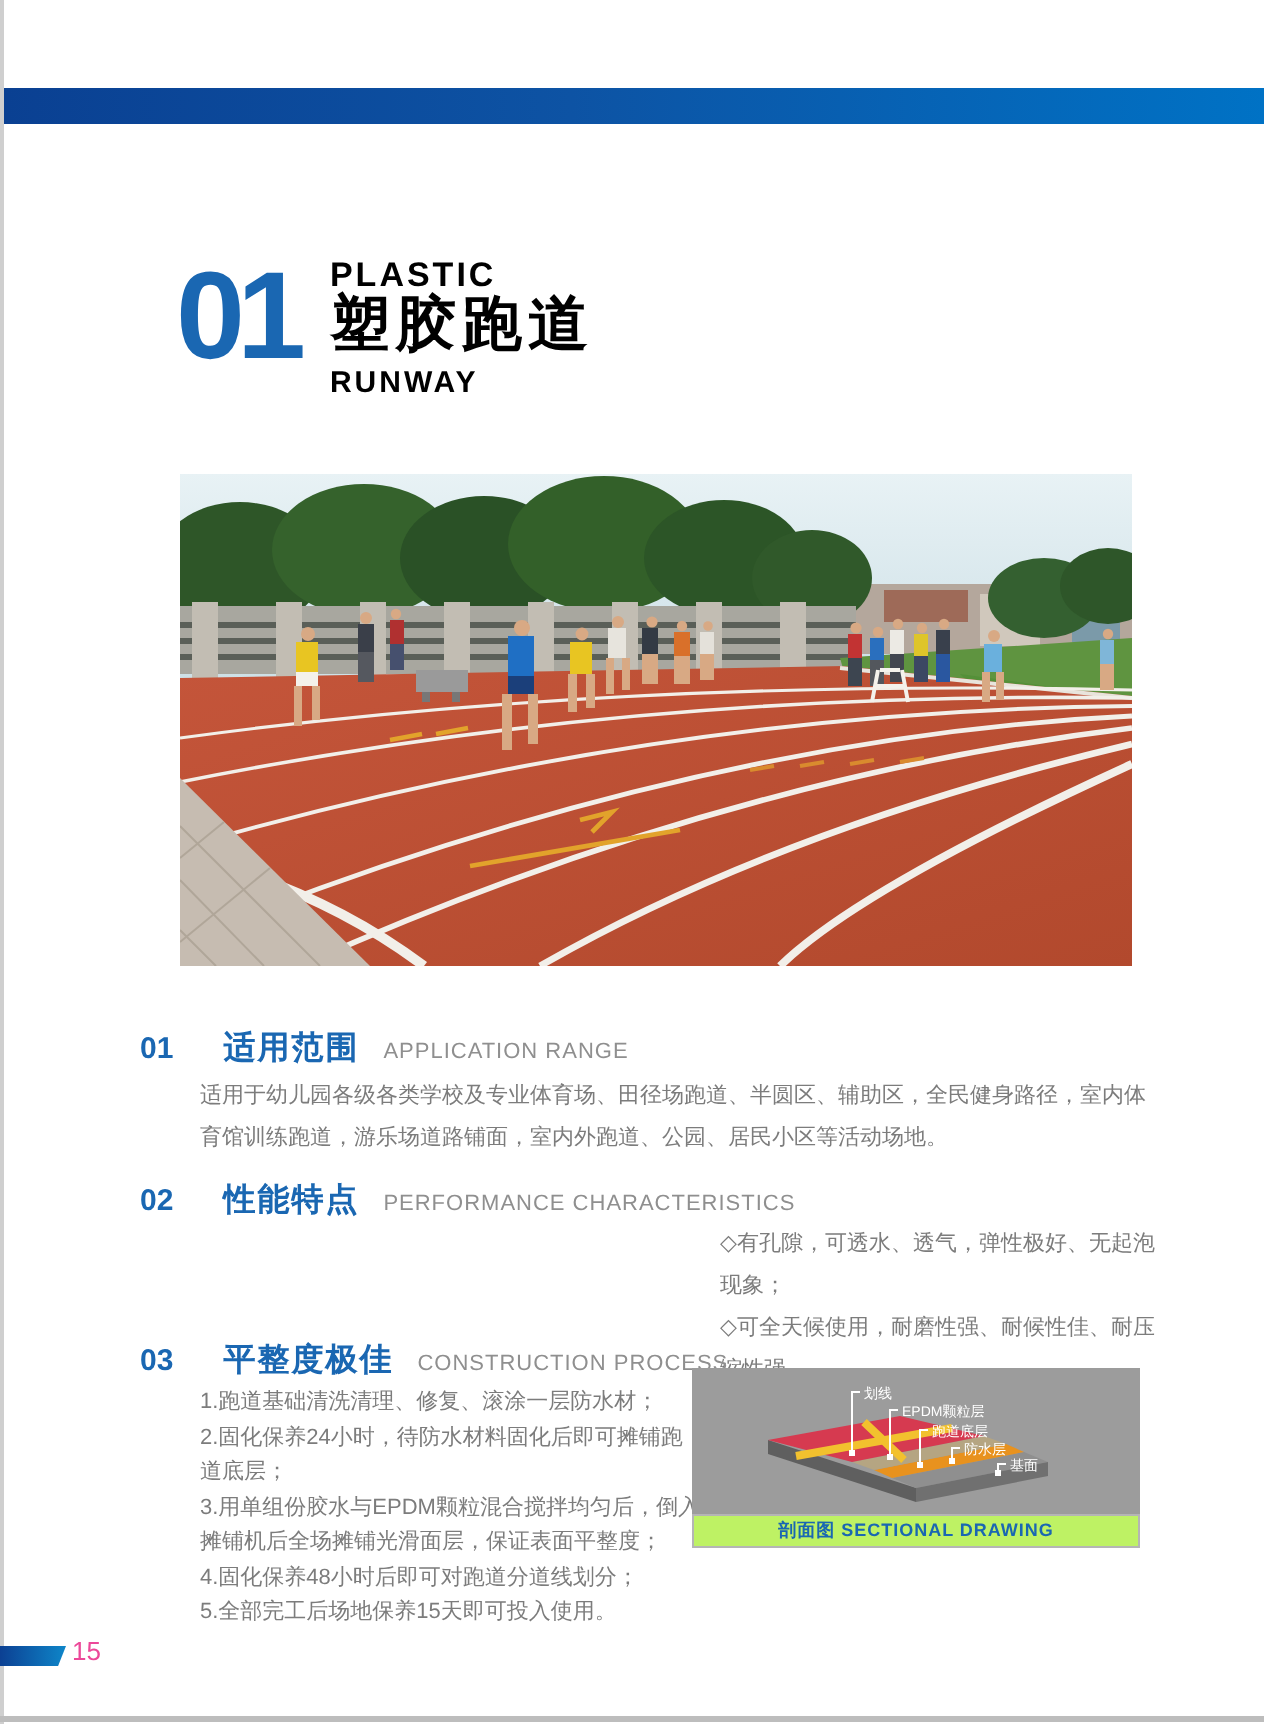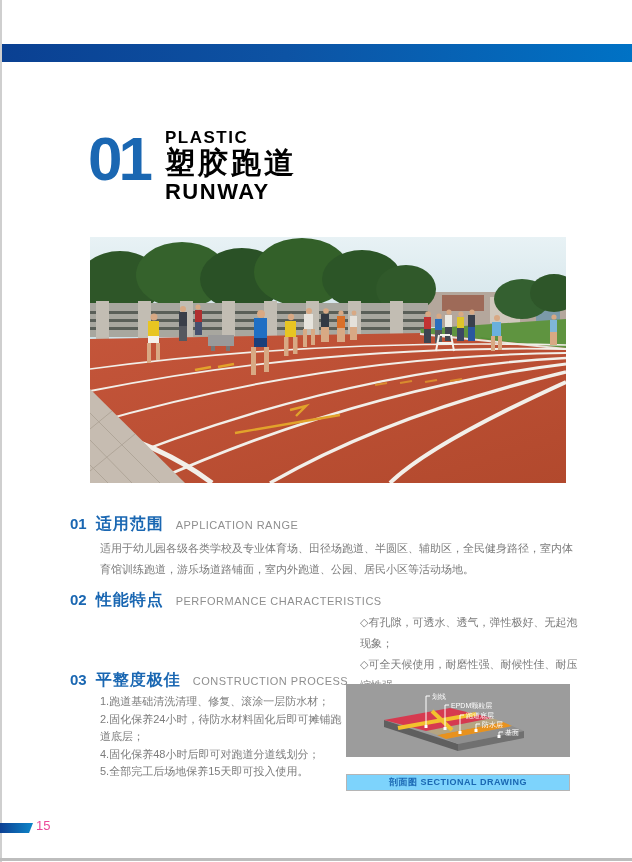--- a/index.html
+++ b/index.html
@@ -8,38 +8,38 @@
   .edge-left{position:absolute;left:0;top:0;width:2px;height:862px;background:#cfcfcf;}
   .edge-bottom{position:absolute;left:0;top:858px;width:632px;height:3px;background:#bdbdbd;}
   .topbar{position:absolute;left:2px;top:44px;width:630px;height:18px;
           background:linear-gradient(90deg,#0a4092 0%,#0d53a4 45%,#0072c5 100%);}
   
   .chapter{position:absolute;left:88px;top:126px;display:flex;align-items:flex-start;}
   .chapter-num{font-size:62px;font-weight:800;line-height:66px;letter-spacing:-4px;color:#1a67b2;}
   .chapter-text{margin-left:16px;color:#000000;}
   .chapter-en-top{font-size:17px;font-weight:bold;letter-spacing:1.5px;line-height:20px;margin-top:2px;}
   .chapter-zh{font-size:30px;font-weight:bold;letter-spacing:3px;line-height:34px;font-family:Liberation Mono, monospace;}
-  .chapter-en-bot{font-size:22px;font-weight:bold;letter-spacing:1.5px;line-height:20px;}
+  .chapter-en-bot{font-size:15px;font-weight:bold;letter-spacing:1.5px;line-height:20px;}
   
   .photo{position:absolute;left:90px;top:237px;width:476px;height:246px;}
   .photo svg{display:block;width:476px;height:246px;}
   
   .sec-head{position:absolute;display:flex;align-items:baseline;white-space:nowrap;}
   .sec-num{font-size:15px;font-weight:800;color:#1a67b2;}
-  .sec-zh{font-size:16px;font-weight:bold;color:#1a67b2;margin-left:9px;letter-spacing:1px;}
+  .sec-zh{font-size:16px;font-weight:bold;color:#1a67b2;margin-left:25px;letter-spacing:1px;}
   .sec-en{font-size:11px;color:#8f8f8f;margin-left:12px;letter-spacing:0.5px;}
   .body-text{position:absolute;font-size:11px;color:#7c7c7c;line-height:21px;}
   .feature p{margin:0 0 0 0;}
   .steps p{margin:0;line-height:17.5px;}
   
   .diagram{position:absolute;left:346px;top:684px;width:224px;height:90px;}
   .diagram-img{width:224px;height:73px;display:block;}
-  .diagram-caption{box-sizing:border-box;width:224px;height:17px;background:#7dd3fc;
+  .diagram-caption{box-sizing:border-box;width:224px;height:17px;background:#bef264;
       border:1px solid #b5b5b5;display:flex;align-items:center;justify-content:center;
-      font-size:9px;font-weight:bold;color:#1a67b2;letter-spacing:0.5px;margin-top:17px;}
+      font-size:9px;font-weight:bold;color:#1a67b2;letter-spacing:0.5px;}
   
   .footer-bar{position:absolute;left:0;top:823px;width:33px;height:10px;
       background:linear-gradient(90deg,#0c4093,#0e86c9);
       clip-path:polygon(0 0,100% 0,88% 100%,0 100%);}
   .page-num{position:absolute;left:36px;top:818px;font-size:13px;color:#ec4899;}
 </style>
 </head>
 <body>
 
 <div class="page">
@@ -241,20 +241,21 @@
   </div>
 
   <div class="sec-head" style="left:70px;top:670px;">
     <span class="sec-num">03</span>
     <span class="sec-zh">平整度极佳</span>
     <span class="sec-en">CONSTRUCTION PROCESS</span>
   </div>
   <div class="body-text steps" style="left:100px;top:693px;width:252px;">
     <p>1.跑道基础清洗清理、修复、滚涂一层防水材；</p>
     <p>2.固化保养24小时，待防水材料固化后即可摊铺跑道底层；</p>
+    <p>3.用单组份胶水与EPDM颗粒混合搅拌均匀后，倒入摊铺机后全场摊铺光滑面层，保证表面平整度；</p>
     <p>4.固化保养48小时后即可对跑道分道线划分；</p>
     <p>5.全部完工后场地保养15天即可投入使用。</p>
   </div>
 
   <div class="diagram">
     <svg class="diagram-img" viewBox="0 0 224 73">
       <rect x="0" y="0" width="224" height="73" fill="#9c9c9c"></rect>
 
       <polygon points="38,36 112,60 112,67 38,43" fill="#5f5f5f"></polygon>
 

